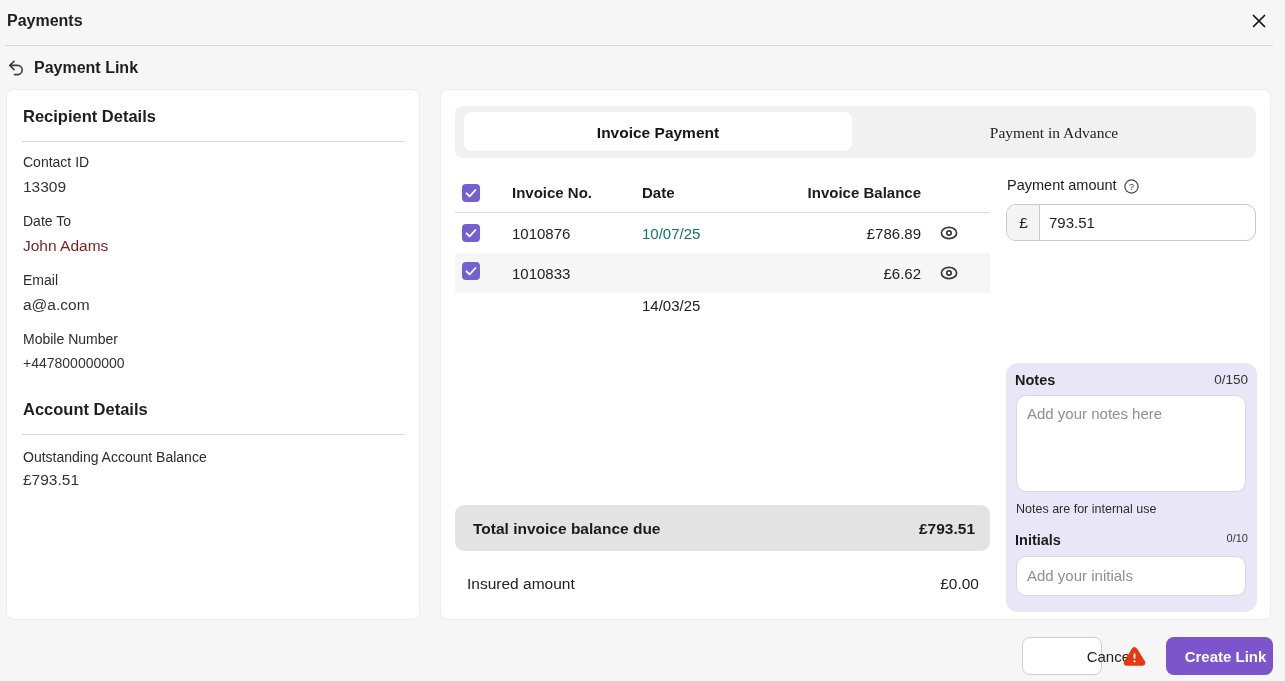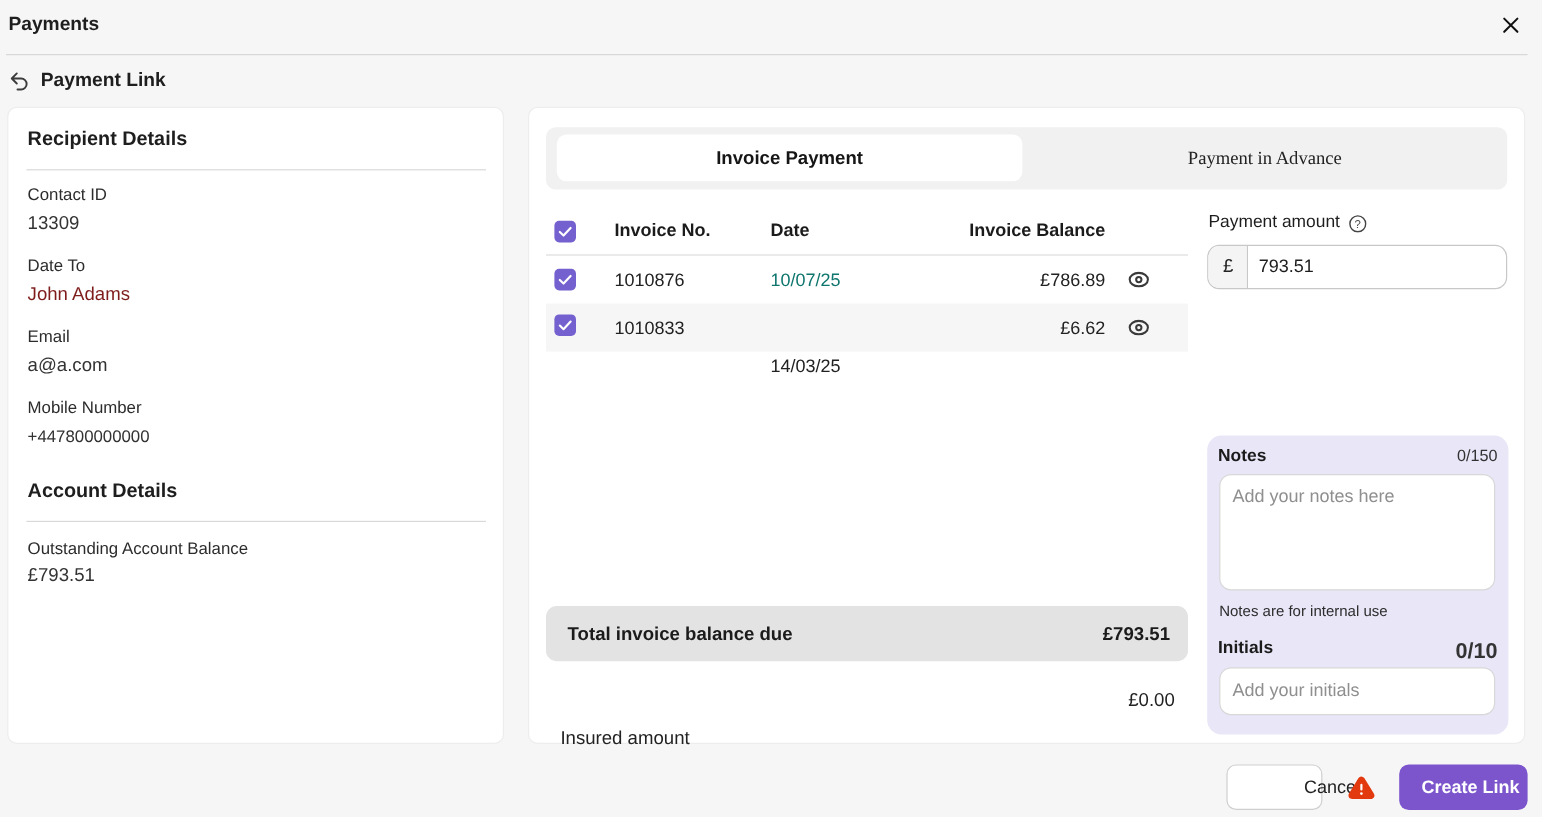--- a/index.html
+++ b/index.html
@@ -86,31 +86,31 @@
   <text x="7.5" y="10.8" font-size="9.5" fill="#444" text-anchor="middle" font-family="Liberation Sans, sans-serif">?</text>
 </svg>
 <div class="abs" style="left:1006px; top:204px; width:250px; height:37px; background:#fff; border:1px solid #c8c8c8; border-radius:10px;"></div>
 <div class="abs" style="left:1007px; top:205px; width:33px; height:35px; background:#f4f4f4; border-right:1px solid #c8c8c8; border-radius:9px 0 0 9px;"></div>
 <div class="abs" style="left:1007px; top:214px; width:33px; font-size:15.5px; color:#222; text-align:center;">£</div>
 <div class="abs" style="left:1049px; top:214px; font-size:15px; color:#1d1d1d;">793.51</div>
 
 <div class="abs" style="left:455px; top:505px; width:535px; height:46px; background:#e3e3e3; border-radius:9px;"></div>
 <div class="abs bold" style="left:473px; top:520px; font-size:15.5px; color:#1b1b1b;">Total invoice balance due</div>
 <div class="abs bold r" style="left:775px; top:520px; width:200px; font-size:15.5px; color:#1b1b1b;">£793.51</div>
-<div class="abs" style="left:467px; top:575px; font-size:15.5px; color:#222;margin-top:32px;">Insured amount</div>
+<div class="abs" style="left:467px; top:575px; font-size:15.5px; color:#222;">Insured amount</div>
 <div class="abs r" style="left:779px; top:575px; width:200px; font-size:15.5px; color:#222;">£0.00</div>
 
 <div class="abs" style="left:1006px; top:363px; width:251px; height:249px; background:#e9e6f8; border-radius:12px;"></div>
 <div class="abs bold" style="left:1015px; top:372px; font-size:14.5px; color:#1b1b1b;">Notes</div>
 <div class="abs r" style="left:1148px; top:372px; width:100px; font-size:13.5px; color:#333;">0/150</div>
 <div class="abs" style="left:1016px; top:395px; width:230px; height:97px; background:#fff; border:1px solid #d8d8d8; border-radius:10px;"></div>
 <div class="abs" style="left:1027px; top:405px; font-size:15px; color:#8f8f8f;">Add your notes here</div>
 <div class="abs" style="left:1016px; top:502px; font-size:12.5px; color:#2c2c2c;">Notes are for internal use</div>
 <div class="abs bold" style="left:1015px; top:532px; font-size:14.5px; color:#1b1b1b;">Initials</div>
-<div class="abs r" style="left:1148px; top:532px; width:100px; font-size:18px; color:#333;font-weight:bold;">0/10</div>
+<div class="abs r" style="left:1148px; top:532px; width:100px; font-size:11px; color:#333;">0/10</div>
 <div class="abs" style="left:1016px; top:556px; width:230px; height:40px; background:#fff; border:1px solid #d8d8d8; border-radius:10px;"></div>
 <div class="abs" style="left:1027px; top:567px; font-size:15px; color:#8f8f8f;">Add your initials</div>
 
 <div class="abs" style="left:1022px; top:637px; width:80px; height:38px; background:#fff; border:1px solid #cfcfcf; border-radius:8px;"></div>
 <div class="abs" style="left:1022px; top:648px; width:80px; font-size:15px; color:#222; text-align:center;margin-left:48px;">Cancel</div>
 <svg class="abs" style="left:1122px; top:646px;" width="25" height="21" viewBox="0 0 25 21">
   <path d="M12.5 4.2 L20.3 16.8 L4.7 16.8 Z" fill="#e23a0e" stroke="#e23a0e" stroke-width="6" stroke-linejoin="round"></path>
   <rect x="11.6" y="7.2" width="1.8" height="5.6" rx="0.9" fill="#fff"></rect>
   <circle cx="12.5" cy="15.3" r="1.1" fill="#fff"></circle>
 </svg>

